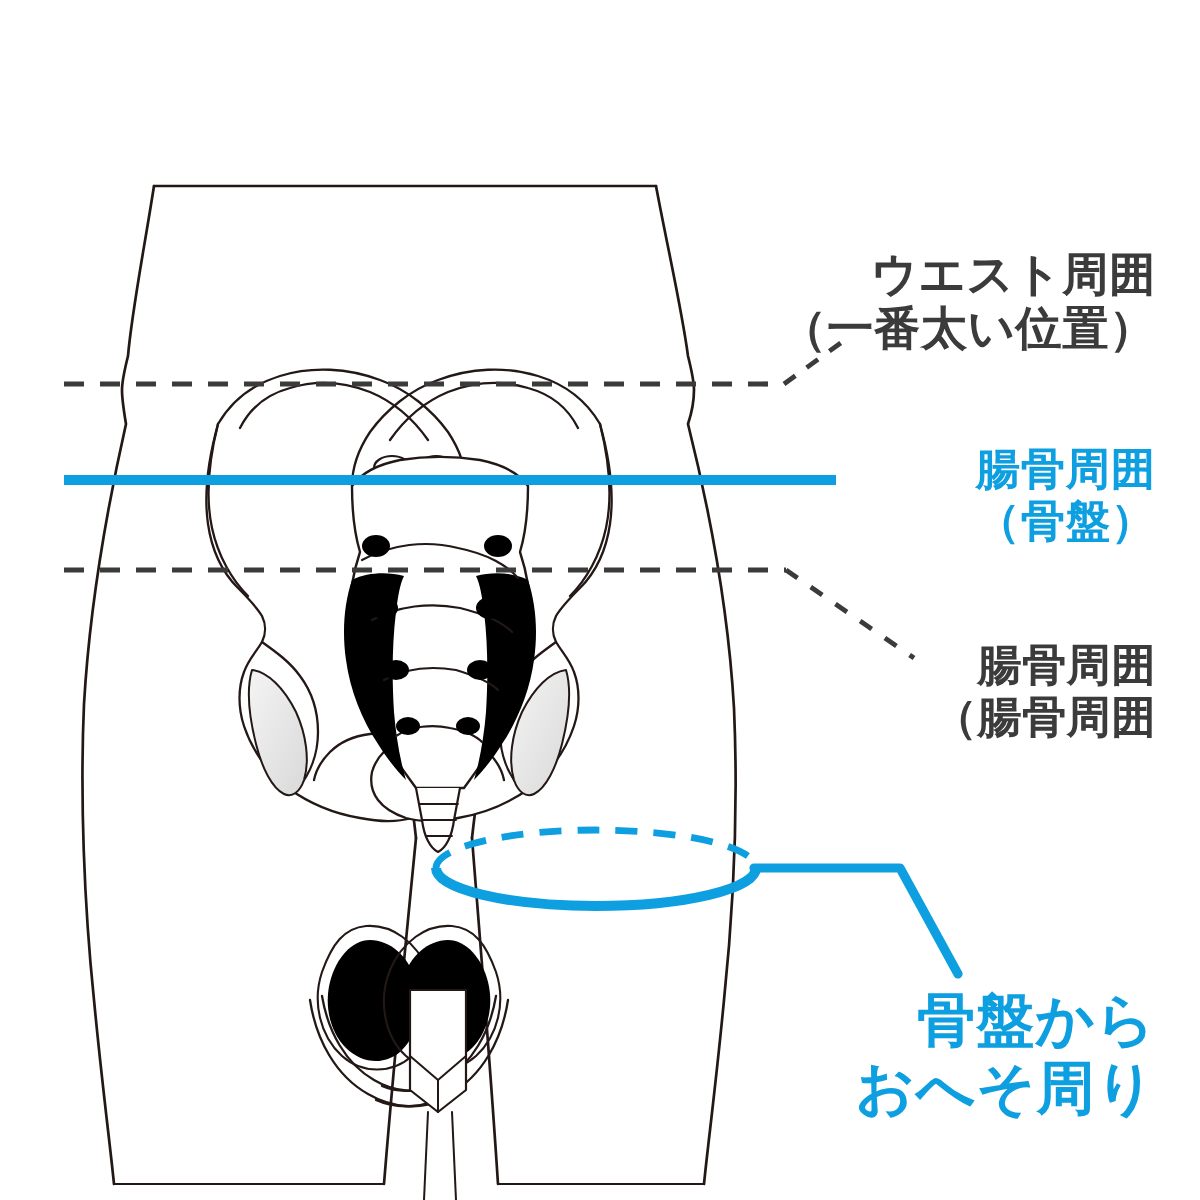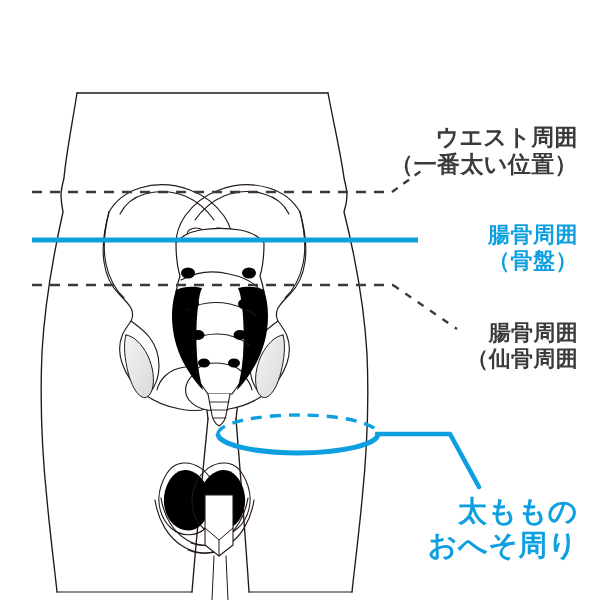--- a/index.html
+++ b/index.html
@@ -337,21 +337,21 @@
     <span class="label-line">（一番太い位置）</span>
   </div>
 
   <div class="label" id="label-iliac">
     <span class="label-line">腸骨周囲</span>
     <span class="label-line">（骨盤）</span>
   </div>
 
   <div class="label" id="label-sacral">
     <span class="label-line">腸骨周囲</span>
-    <span class="label-line">（仙骨周囲</span>
+    <span class="label-line">（腸骨周囲</span>
   </div>
 
   <div class="label" id="label-thigh">
-    <span class="label-line">太ももの</span>
+    <span class="label-line">骨盤から</span>
     <span class="label-line">おへそ周り</span>
   </div>
 
 </div>
 
 </body></html>

